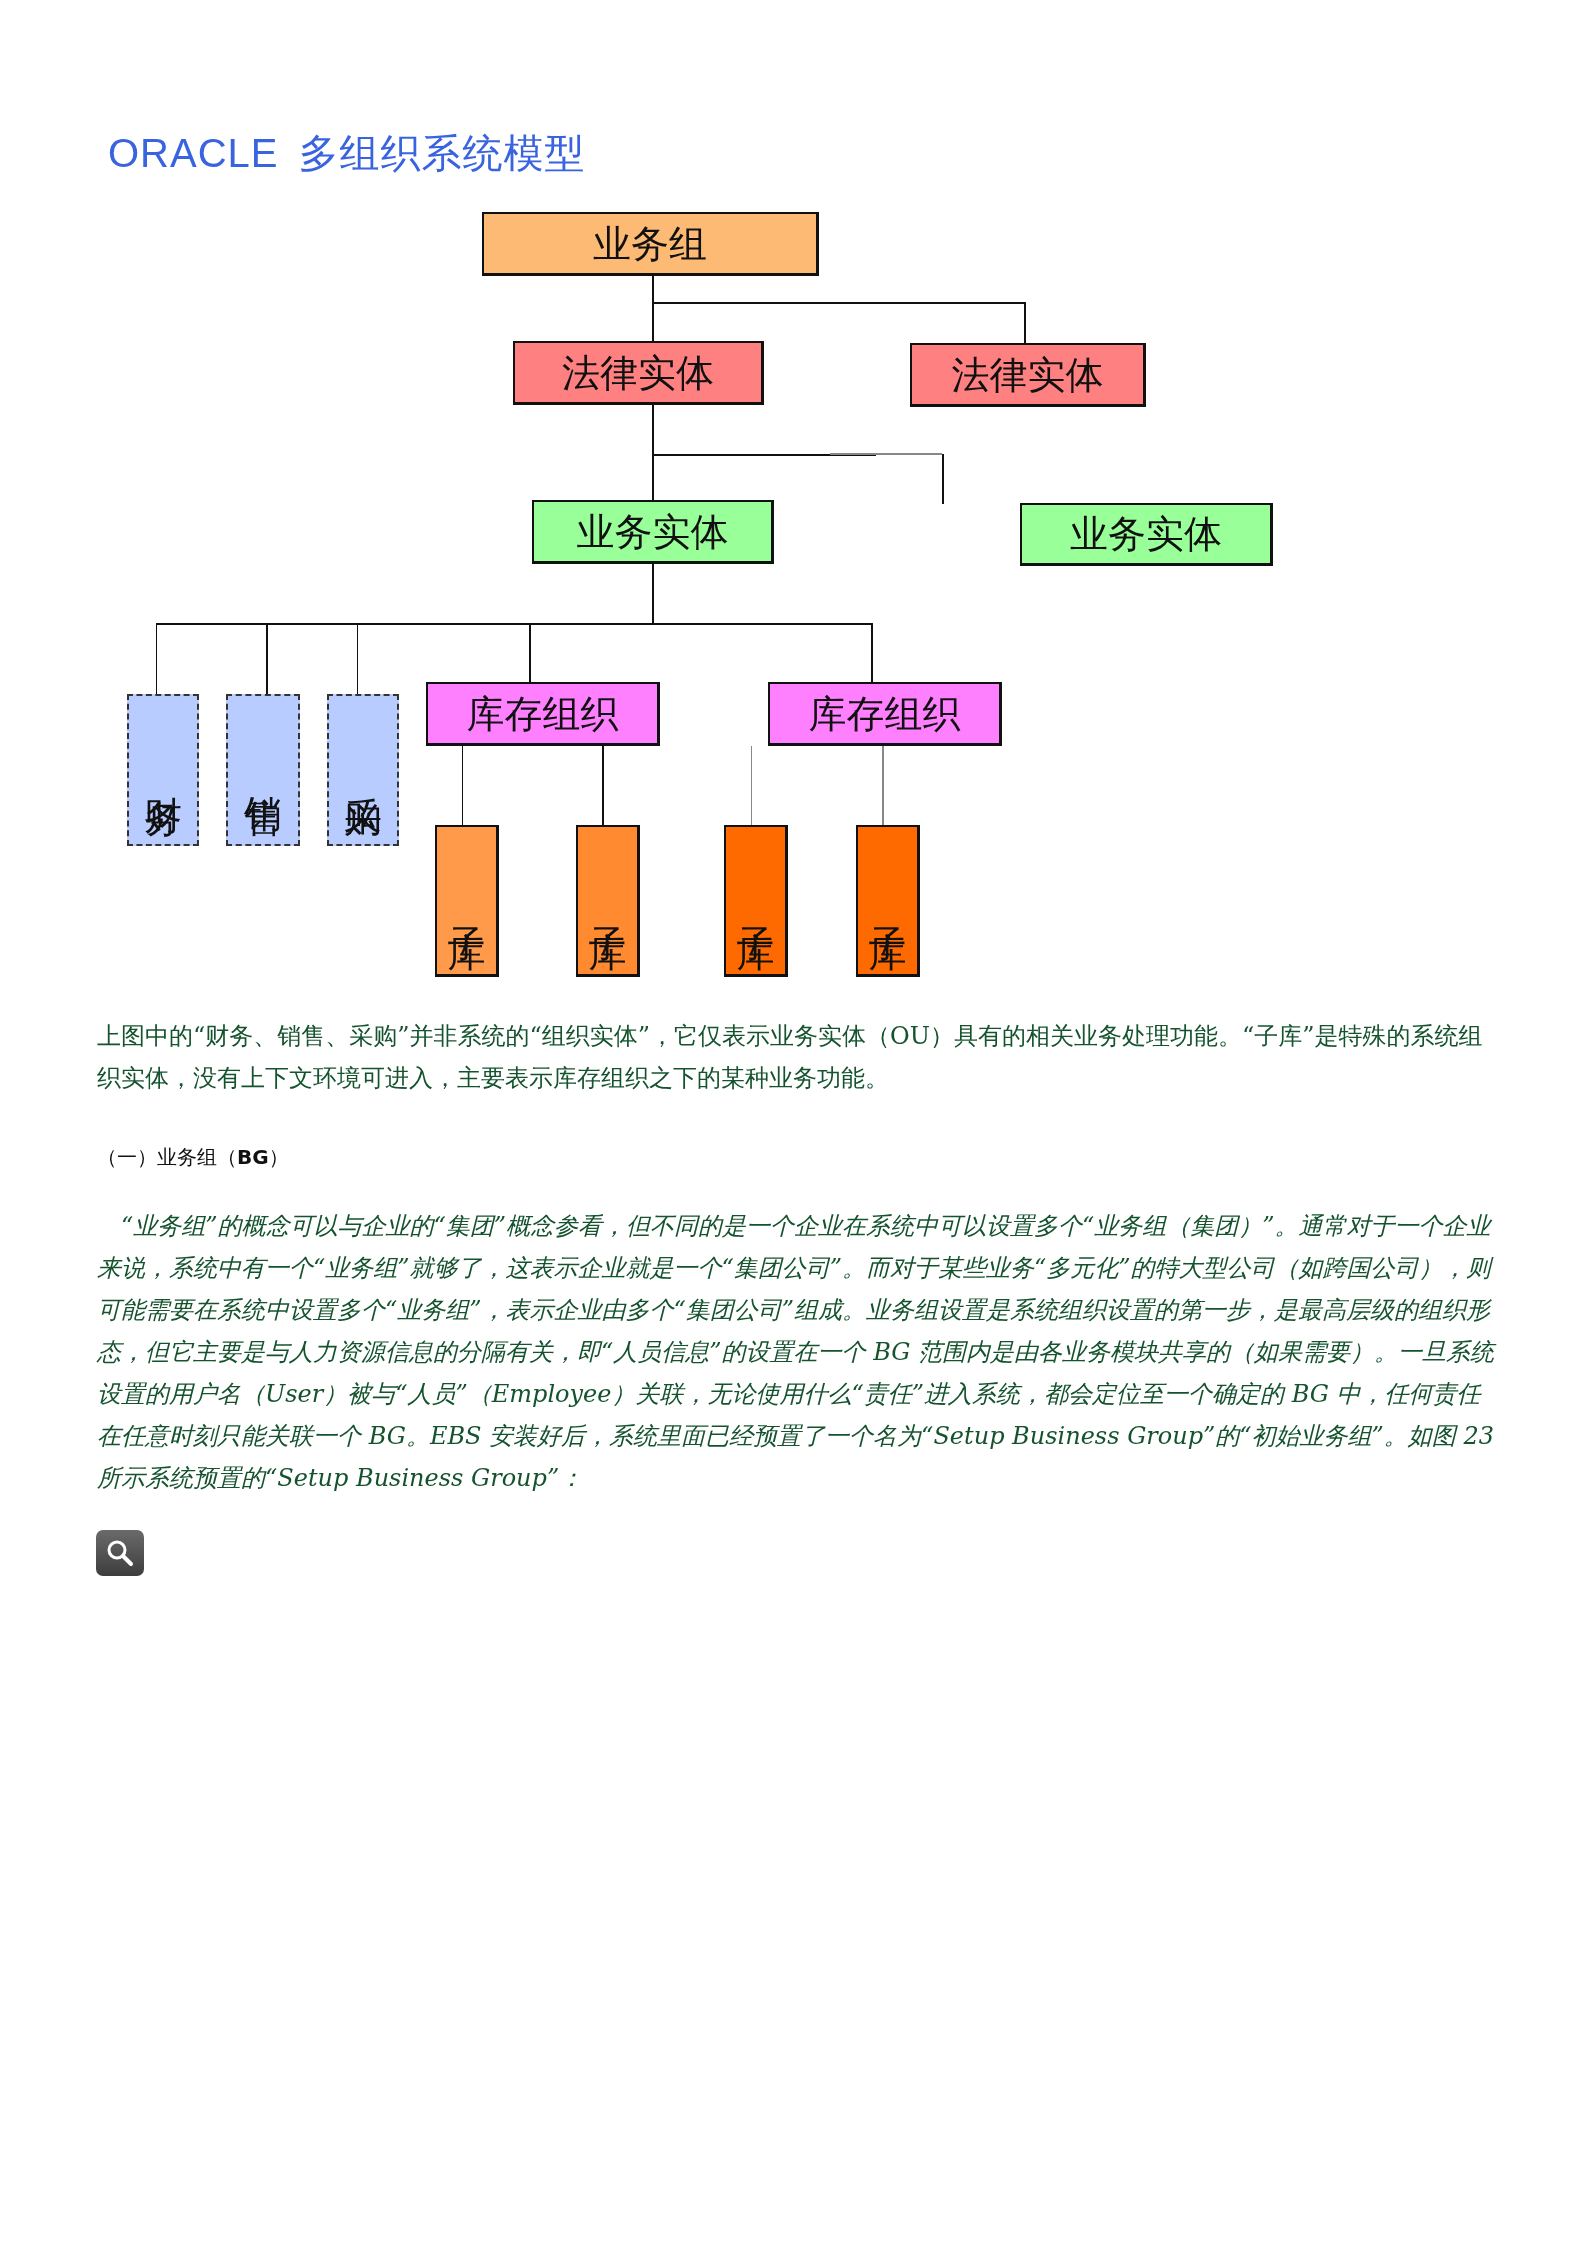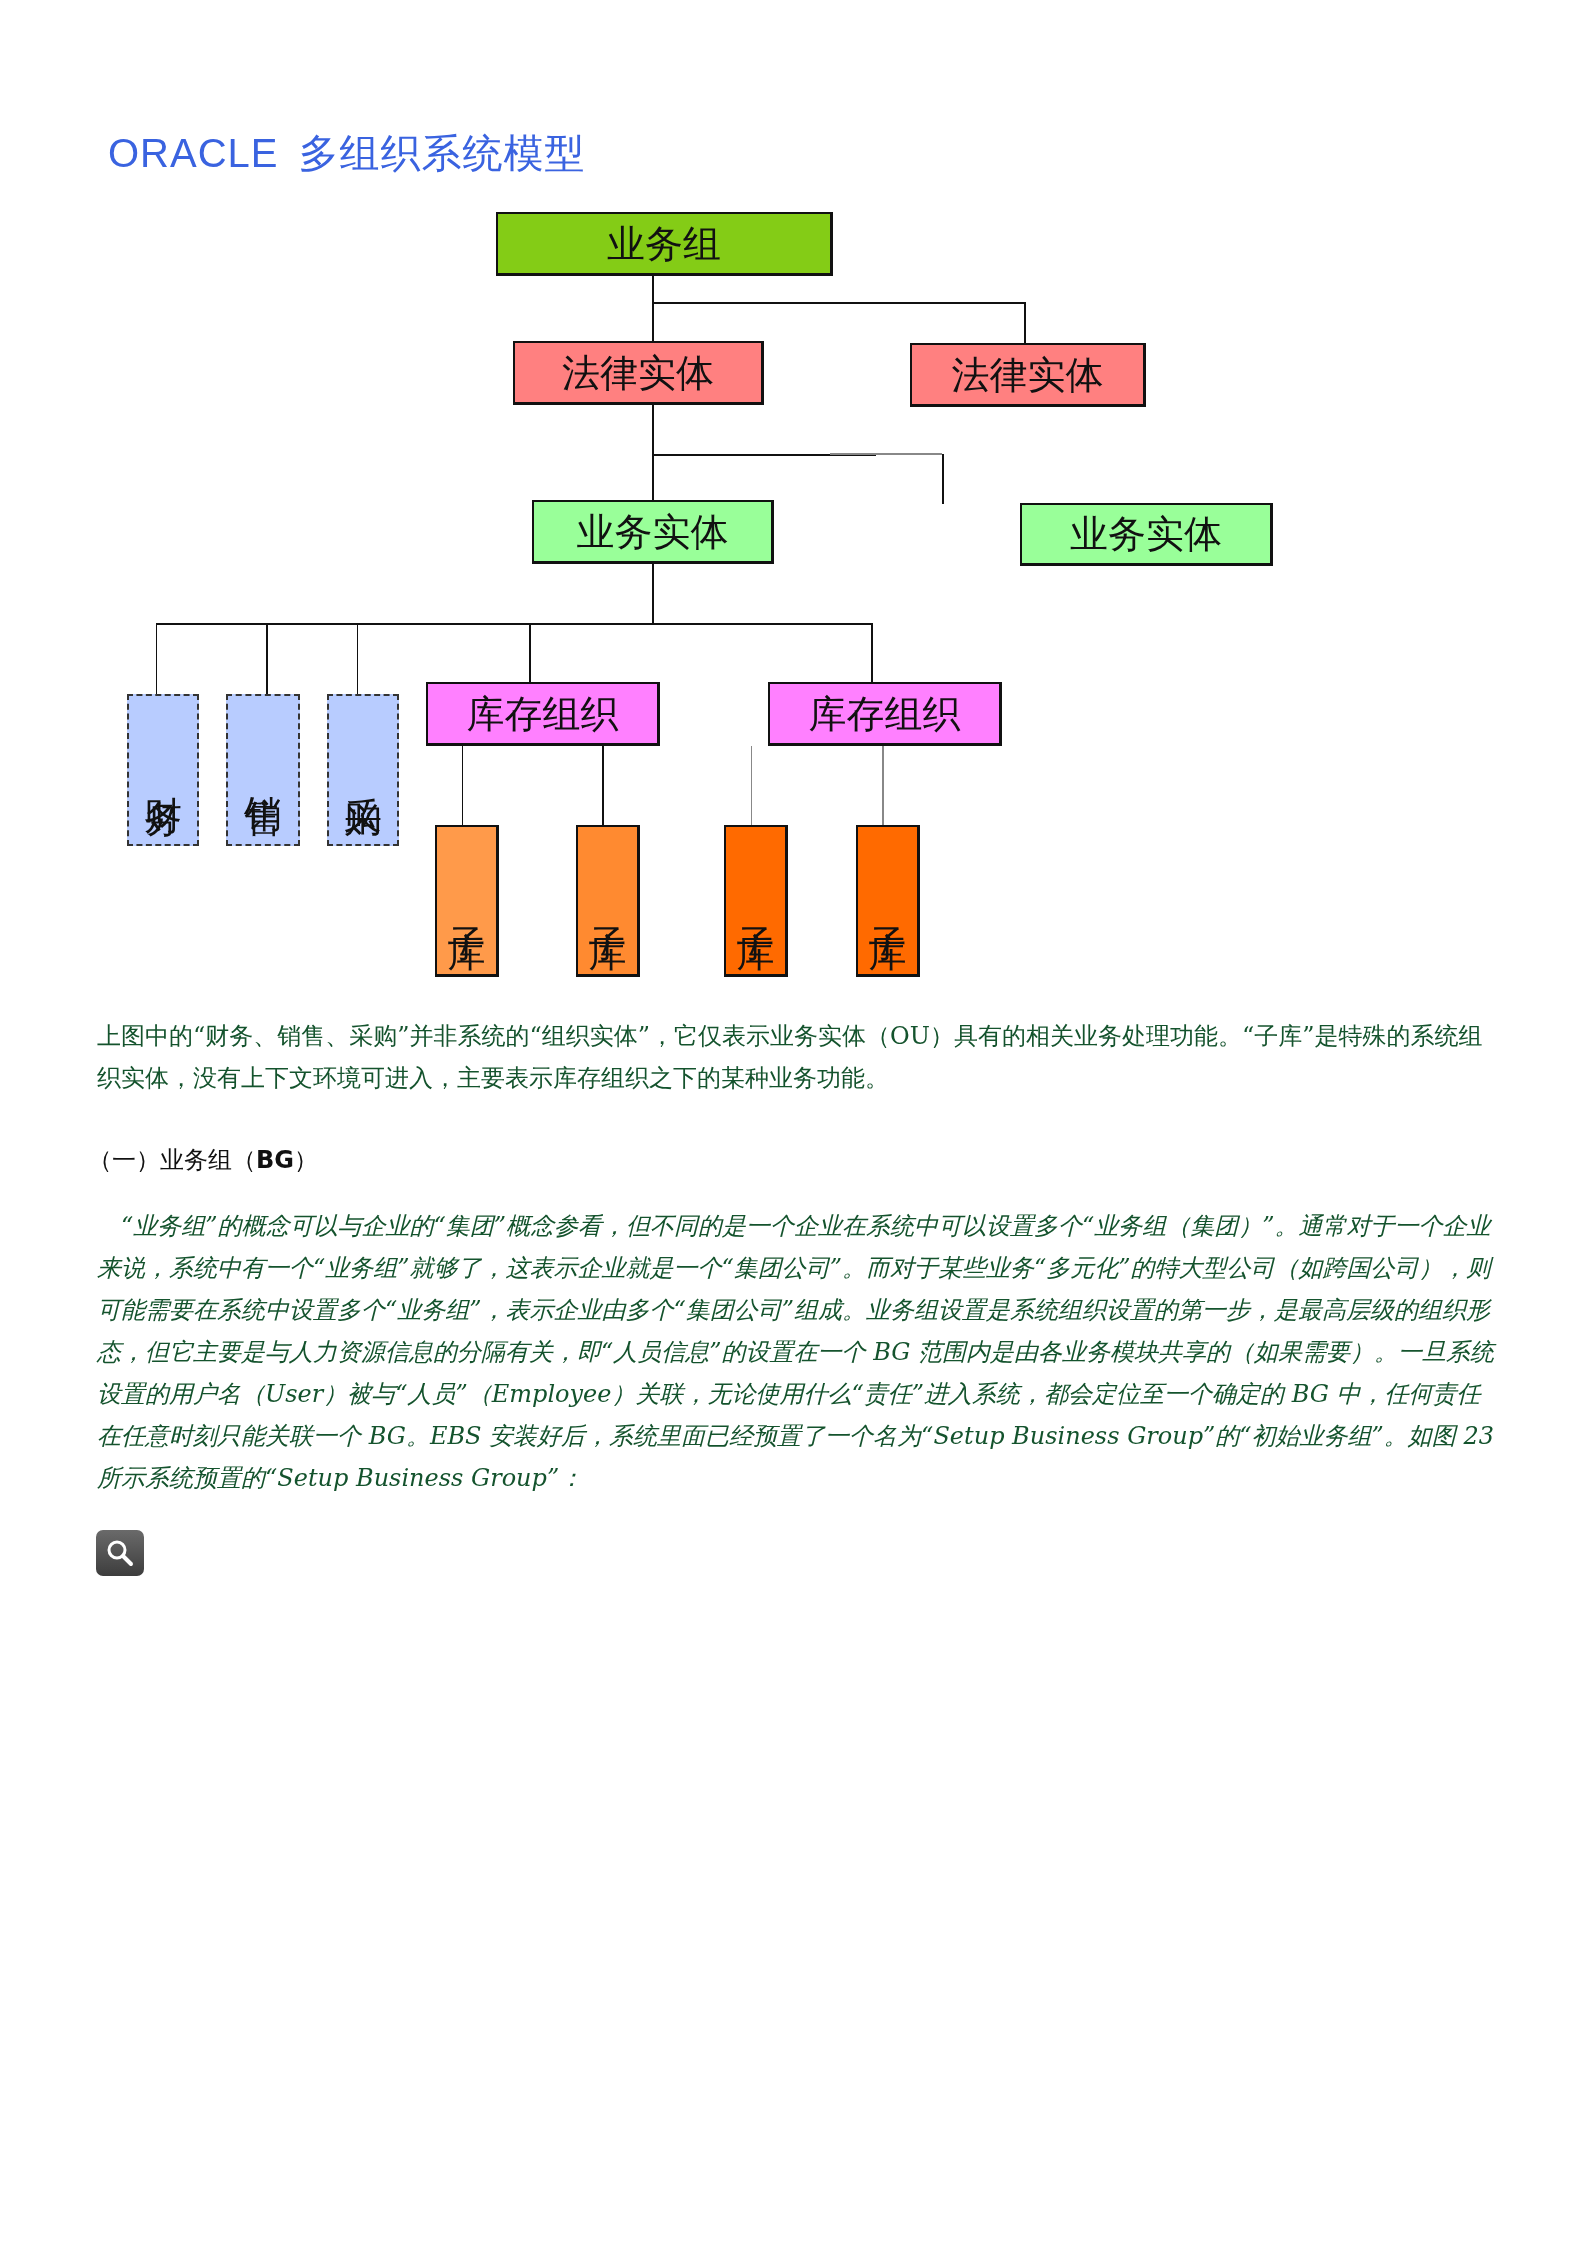--- a/index.html
+++ b/index.html
@@ -15,37 +15,37 @@
   .box.dashed { border: 2px dashed #333; }
   .box .lbl { font-size: 38px; line-height: 1; }
   .box.vert .lbl { writing-mode: vertical-rl; text-orientation: upright; font-size: 38px; letter-spacing: 4px; }
   .line { position: absolute; background: #111; }
   .h { height: 2px; }
   .v { width: 2px; }
   .grey { background: #888; }
 
   .text-block { position: absolute; left: 97px; width: 1400px; font-family: "DejaVu Serif", serif; font-size: 24px; line-height: 42px; color: #14532d; }
   .text-block p { margin: 0; }
-  .section-heading { position: absolute; left: 88px; top: 1144px; font-size: 24px; font-family: "DejaVu Serif", serif; }
+  .section-heading { position: absolute; left: 97px; top: 1144px; font-size: 20px; font-family: "DejaVu Serif", serif; }
   .section-heading b { font-family: "DejaVu Sans", sans-serif; }
   .p-intro { top: 1015px; }
   .p-body { top: 1205px; text-indent: 24px; font-style: italic; }
   .search-icon-btn { position: absolute; left: 96px; top: 1530px; width: 48px; height: 46px; border-radius: 7px;
     background: linear-gradient(#6a6a6a, #3d3d3d); display: flex; align-items: center; justify-content: center; cursor: pointer; }
 </style>
 </head>
 <body>
 
 <div class="page-title">
   <span class="en">ORACLE</span><span class="zh">多组织系统模型</span>
 </div>
 
 <div class="diagram">
 
-  <div class="box solid" style="left:496px;top:212px;width:337px;height:64px;background:#84cc16;">
+  <div class="box solid" style="left:482px;top:212px;width:337px;height:64px;background:#fdba74;">
     <span class="lbl">业务组</span>
   </div>
 
   <div class="line v" style="left:652px;top:276px;height:66px;"></div>
   <div class="line h" style="left:652px;top:302px;width:374px;"></div>
   <div class="line v" style="left:1024px;top:302px;height:42px;"></div>
 
   <div class="box solid" style="left:513px;top:341px;width:251px;height:64px;background:#ff8080;">
     <span class="lbl">法律实体</span>
   </div>

